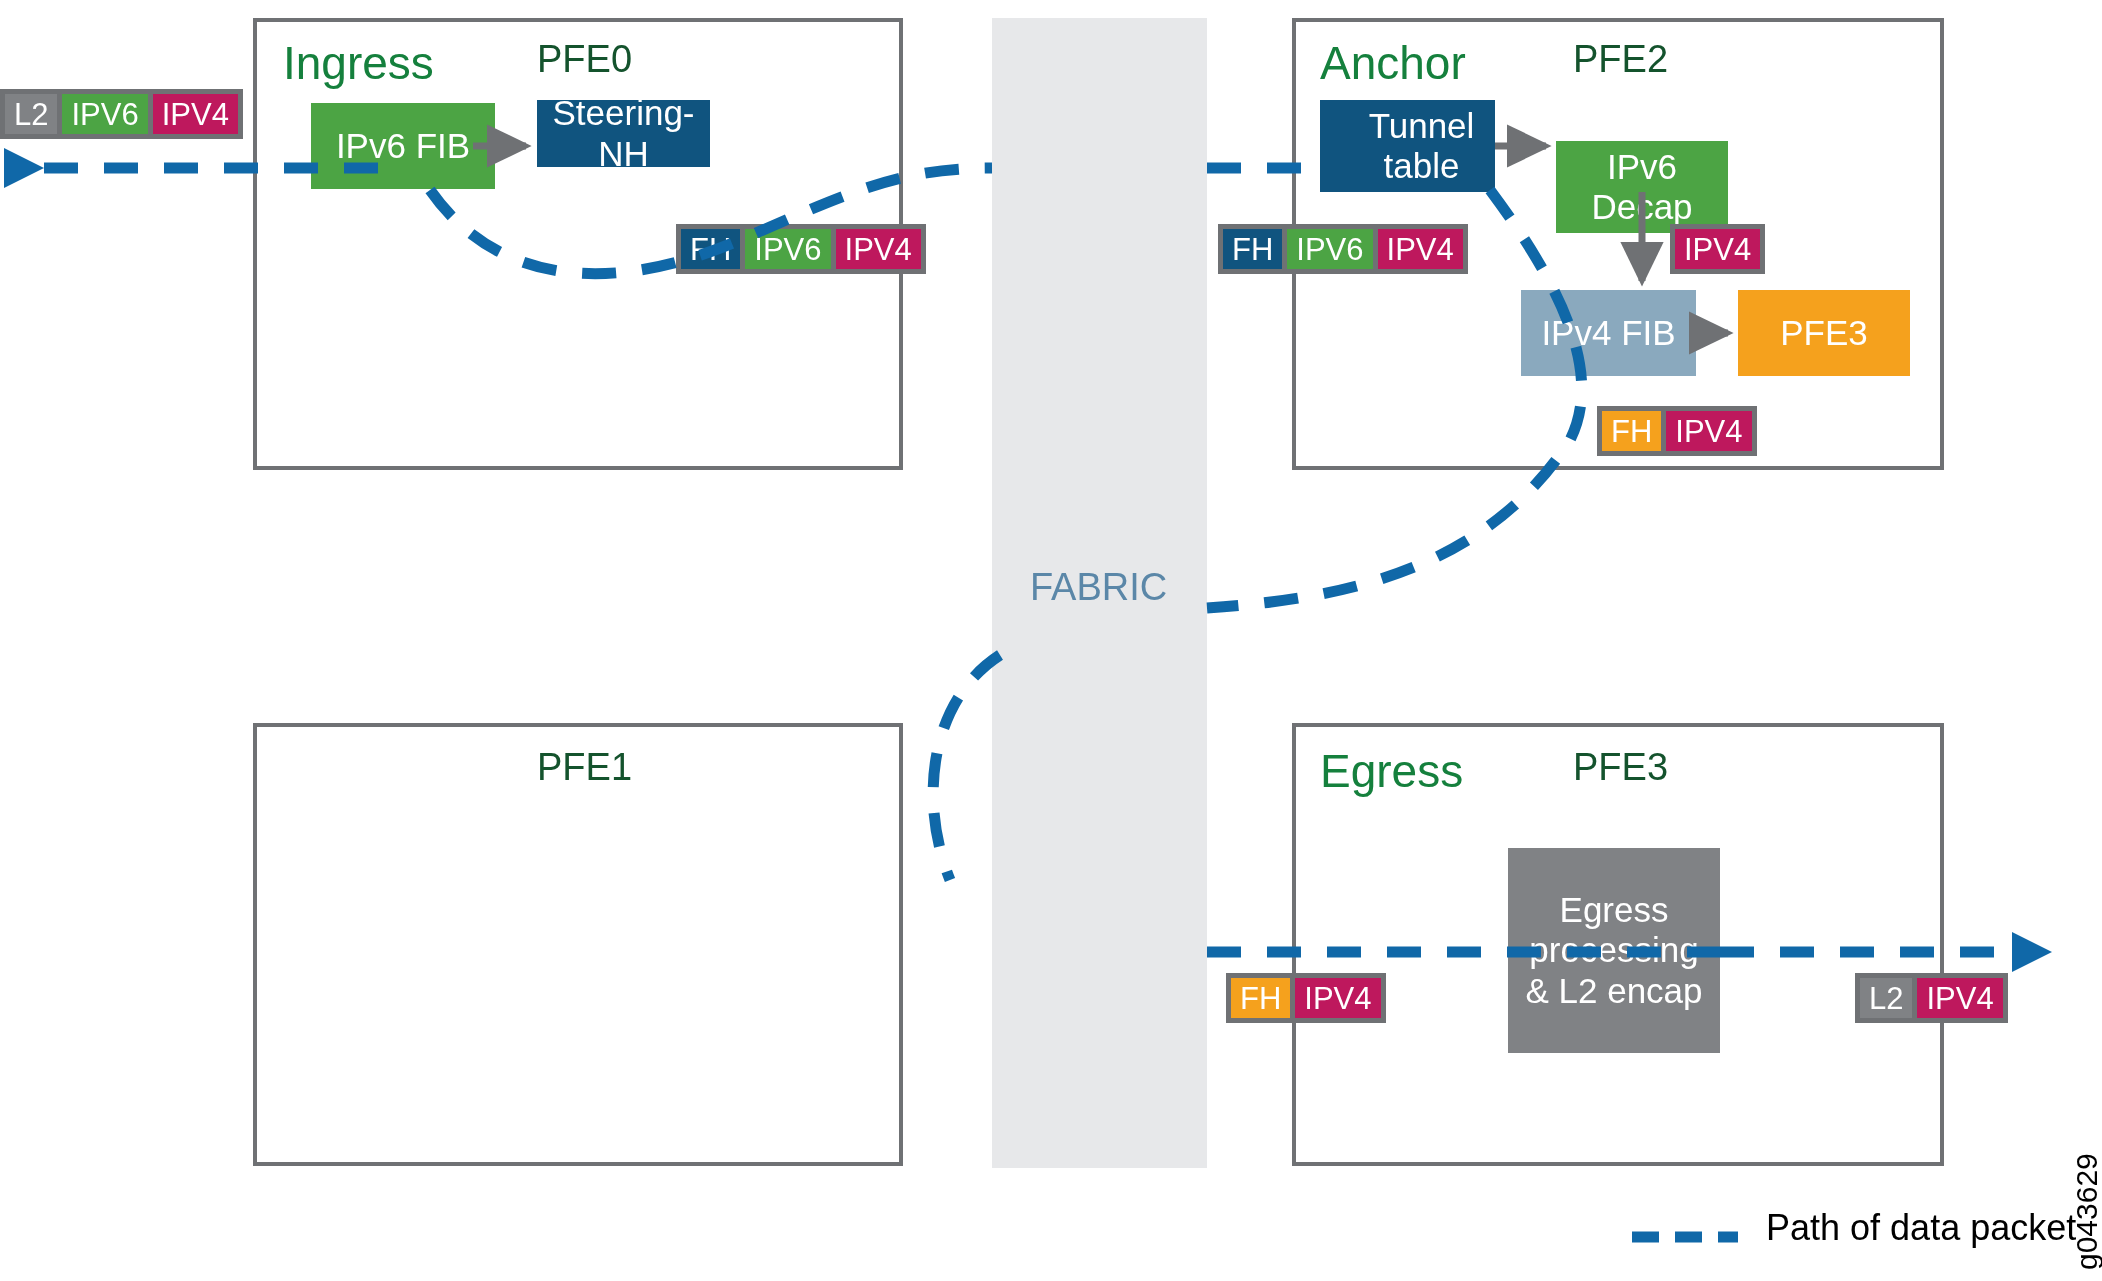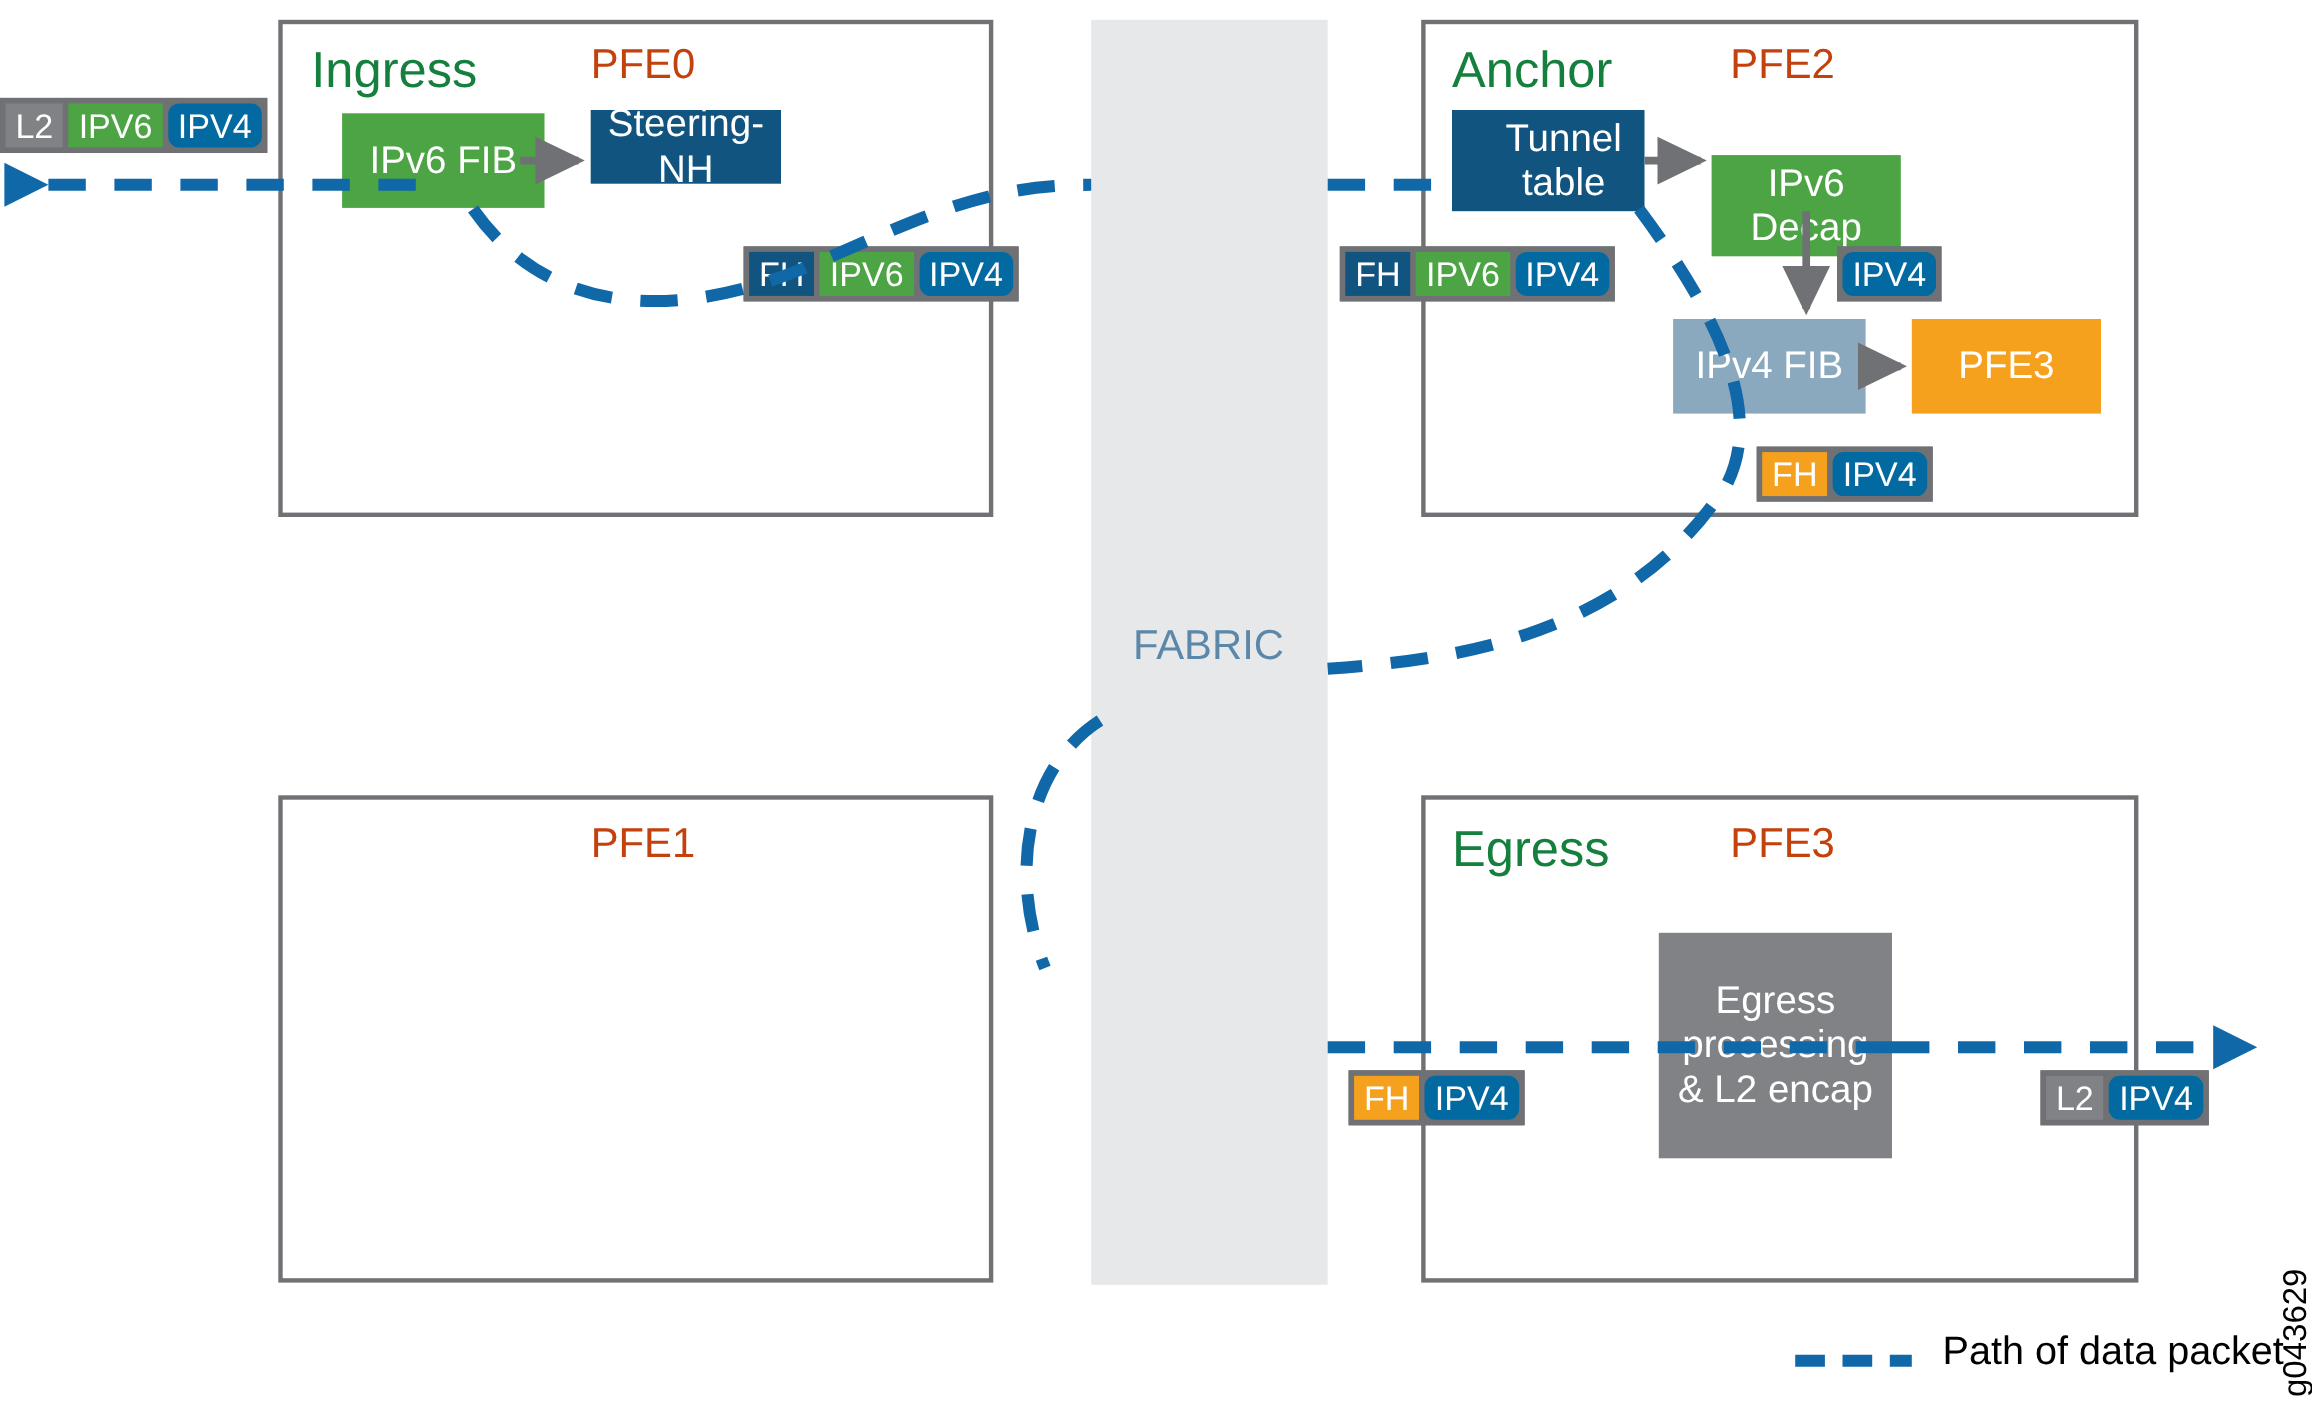--- a/index.html
+++ b/index.html
@@ -26,21 +26,21 @@
   }
   .pfe-role {
     position: absolute;
     color: #15803d;
     font-size: 46px;
     line-height: 1;
     white-space: nowrap;
   }
   .pfe-name {
     position: absolute;
-    color: #c2410c;
+    color: #14532d;
     font-size: 38px;
     line-height: 1;
     white-space: nowrap;
   }
   
   #fabric {
     position: absolute;
     background: #e7e8ea;
   }
   #fabric-label {
@@ -82,21 +82,21 @@
     justify-content: center;
     color: #ffffff;
     font-size: 31px;
     line-height: 1;
     padding: 0 9px;
     box-sizing: border-box;
   }
   .pkt-seg + .pkt-seg { margin-left: 5px; }
   .seg-l2    { background: #808285; }
   .seg-ipv6  { background: #4ca444; }
-  .seg-ipv4  { background: #0369a1; border-radius: 10px; }
+  .seg-ipv4  { background: #be185d; }
   .seg-fh-navy   { background: #10547f; }
   .seg-fh-orange { background: #f5a11d; }
   
   #overlay {
     position: absolute;
     left: 0;
     top: 0;
     width: 2102px;
     height: 1281px;
     pointer-events: none;

